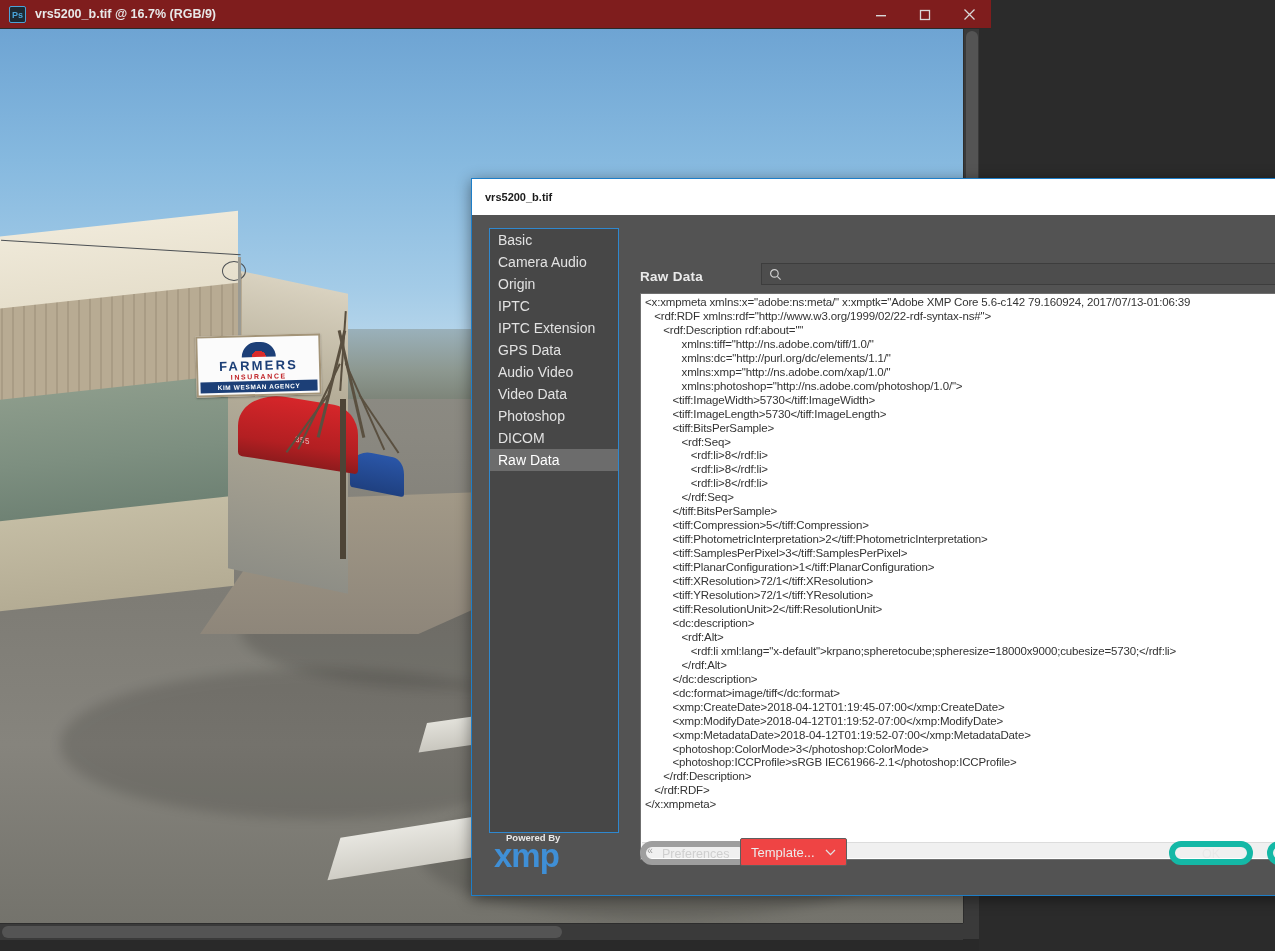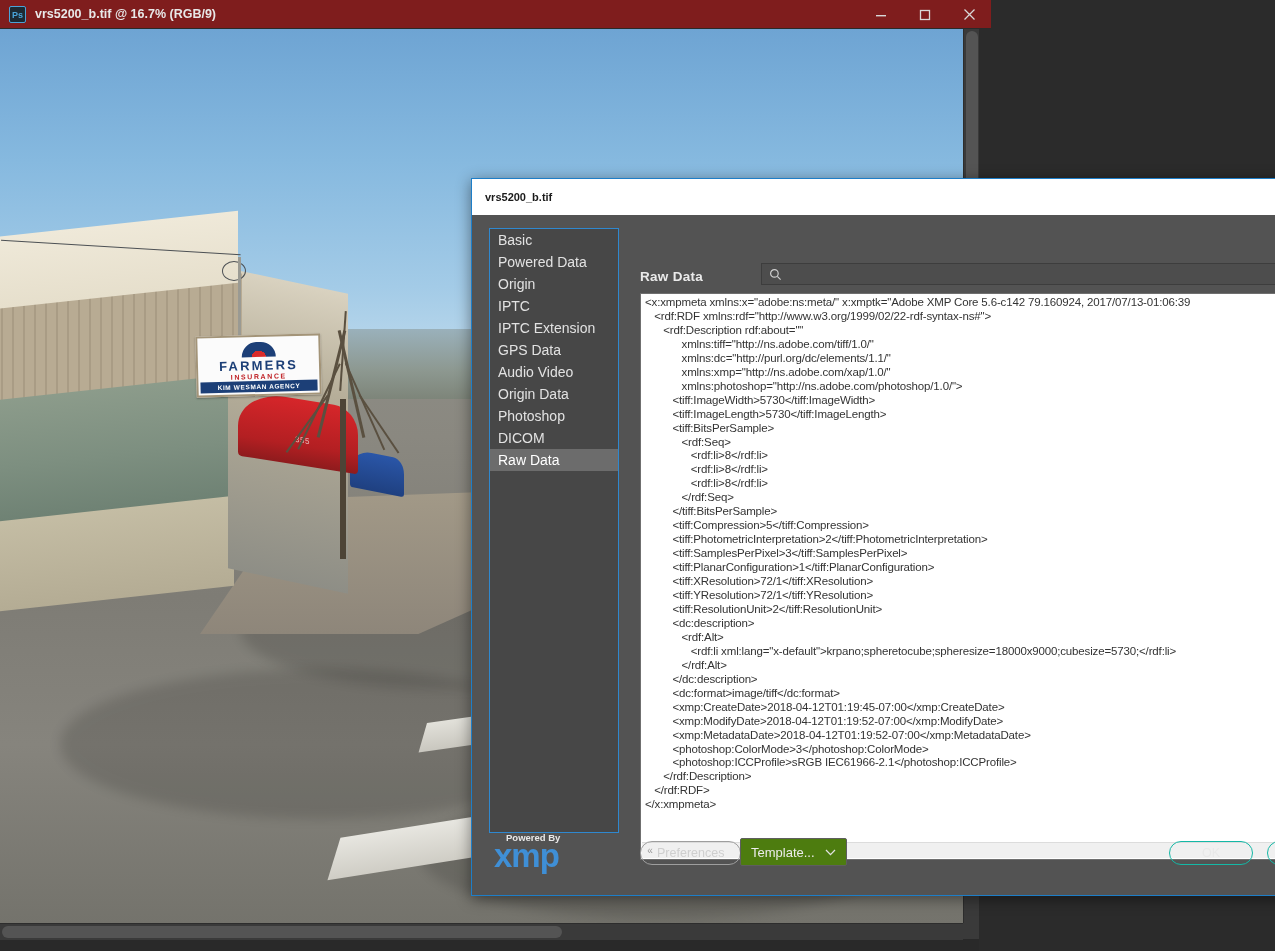--- a/index.html
+++ b/index.html
@@ -410,42 +410,42 @@
   #xmp-logo .wordmark {
     color: #3f8fd6;
     font-size: 33px;
     font-weight: bold;
     letter-spacing: -1px;
     line-height: 30px;
   }
 
   .btn {
     height: 24px;
-    border: 1px solid #14b8a6;
+    border: 6px solid #14b8a6;
     border-radius: 12px;
     background: transparent;
     color: #e8e8e8;
     font-family: "Liberation Sans", sans-serif;
     font-size: 12.5px;
     padding: 0 16px;
     cursor: pointer;
   }
   #btn-preferences {
     position: absolute;
     left: 168px; bottom: 30px;
     border-color: #9e9e9e;
     color: #cfcfcf;
   }
   #btn-template {
     position: absolute;
     left: 268px; bottom: 29px;
     height: 26px;
     border: 1px solid #5e5e5e;
     border-radius: 2px;
-    background: #4d7c0f;
+    background: #ef4444;
     color: #ececec;
     font-size: 13px;
     padding: 0 10px;
     display: flex;
     align-items: center;
     gap: 10px;
   }
   #btn-ok {
     position: absolute;
     left: 697px; bottom: 30px;
@@ -565,27 +565,27 @@
 <div id="xmp-dialog">
 
   <div id="xmp-titlebar">
     <div id="xmp-title-text">vrs5200_b.tif</div>
   </div>
 
   <div id="xmp-body">
 
     <div id="xmp-sidebar">
         <div class="side-item">Basic</div>
-        <div class="side-item">Powered Data</div>
+        <div class="side-item">Camera Audio</div>
         <div class="side-item">Origin</div>
         <div class="side-item">IPTC</div>
         <div class="side-item">IPTC Extension</div>
         <div class="side-item">GPS Data</div>
         <div class="side-item">Audio Video</div>
-        <div class="side-item">Origin Data</div>
+        <div class="side-item">Video Data</div>
         <div class="side-item">Photoshop</div>
         <div class="side-item">DICOM</div>
         <div class="side-item selected">Raw Data</div>
       </div>
 
     <div id="panel-header">
       <div id="panel-title">Raw Data</div>
     </div>
 
     <div id="search-box">

